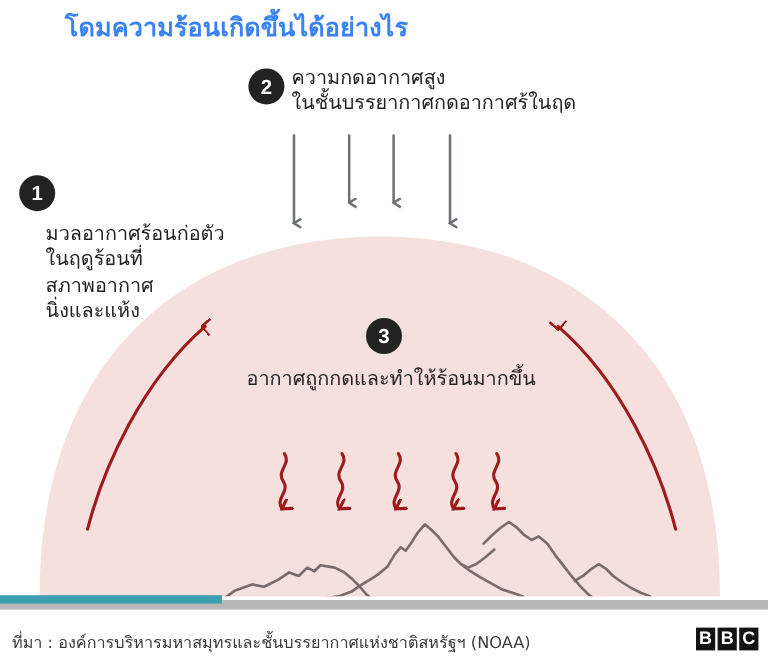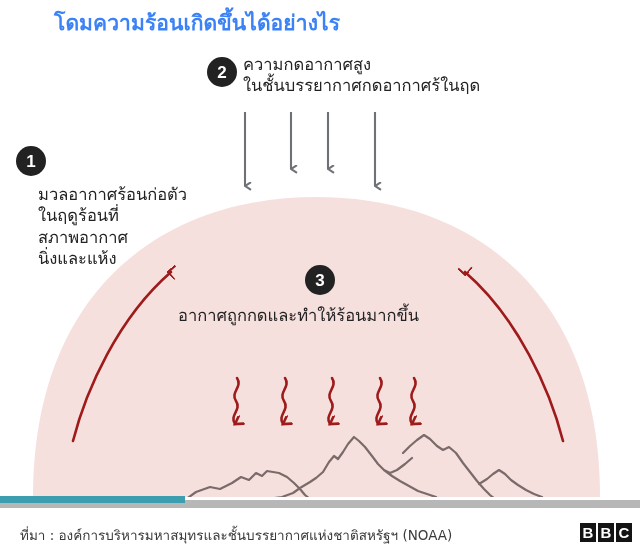--- a/index.html
+++ b/index.html
@@ -70,24 +70,24 @@
     top: 184px;
     width: 200px;
     margin-left: 24px;
   }
   #text-step2 {
     left: 243px;
     top: 54px;
     width: 330px;
   }
   #text-step3 {
-    left: 178px;
+    left: 166px;
     top: 305px;
     width: 320px;
-    text-align: left;
+    text-align: center;
     font-size: 16.5px;
   }
 
   .footer-rule-gray {
     position: absolute;
     left: 0;
     top: 500px;
     width: 640px;
     height: 8px;
     background: #b7b7b7;
@@ -95,21 +95,21 @@
   .footer-rule-teal {
     position: absolute;
     left: 0;
     top: 496px;
     width: 185px;
     height: 7px;
     background: #3d9eb0;
   }
   .footer-source {
     position: absolute;
-    left: 20px;
+    left: 10px;
     top: 524px;
     font-size: 13.5px;
     color: #3a3a3a;
     white-space: nowrap;
   }
   .bbc-logo {
     position: absolute;
     right: 8px;
     top: 523px;
     display: flex;

